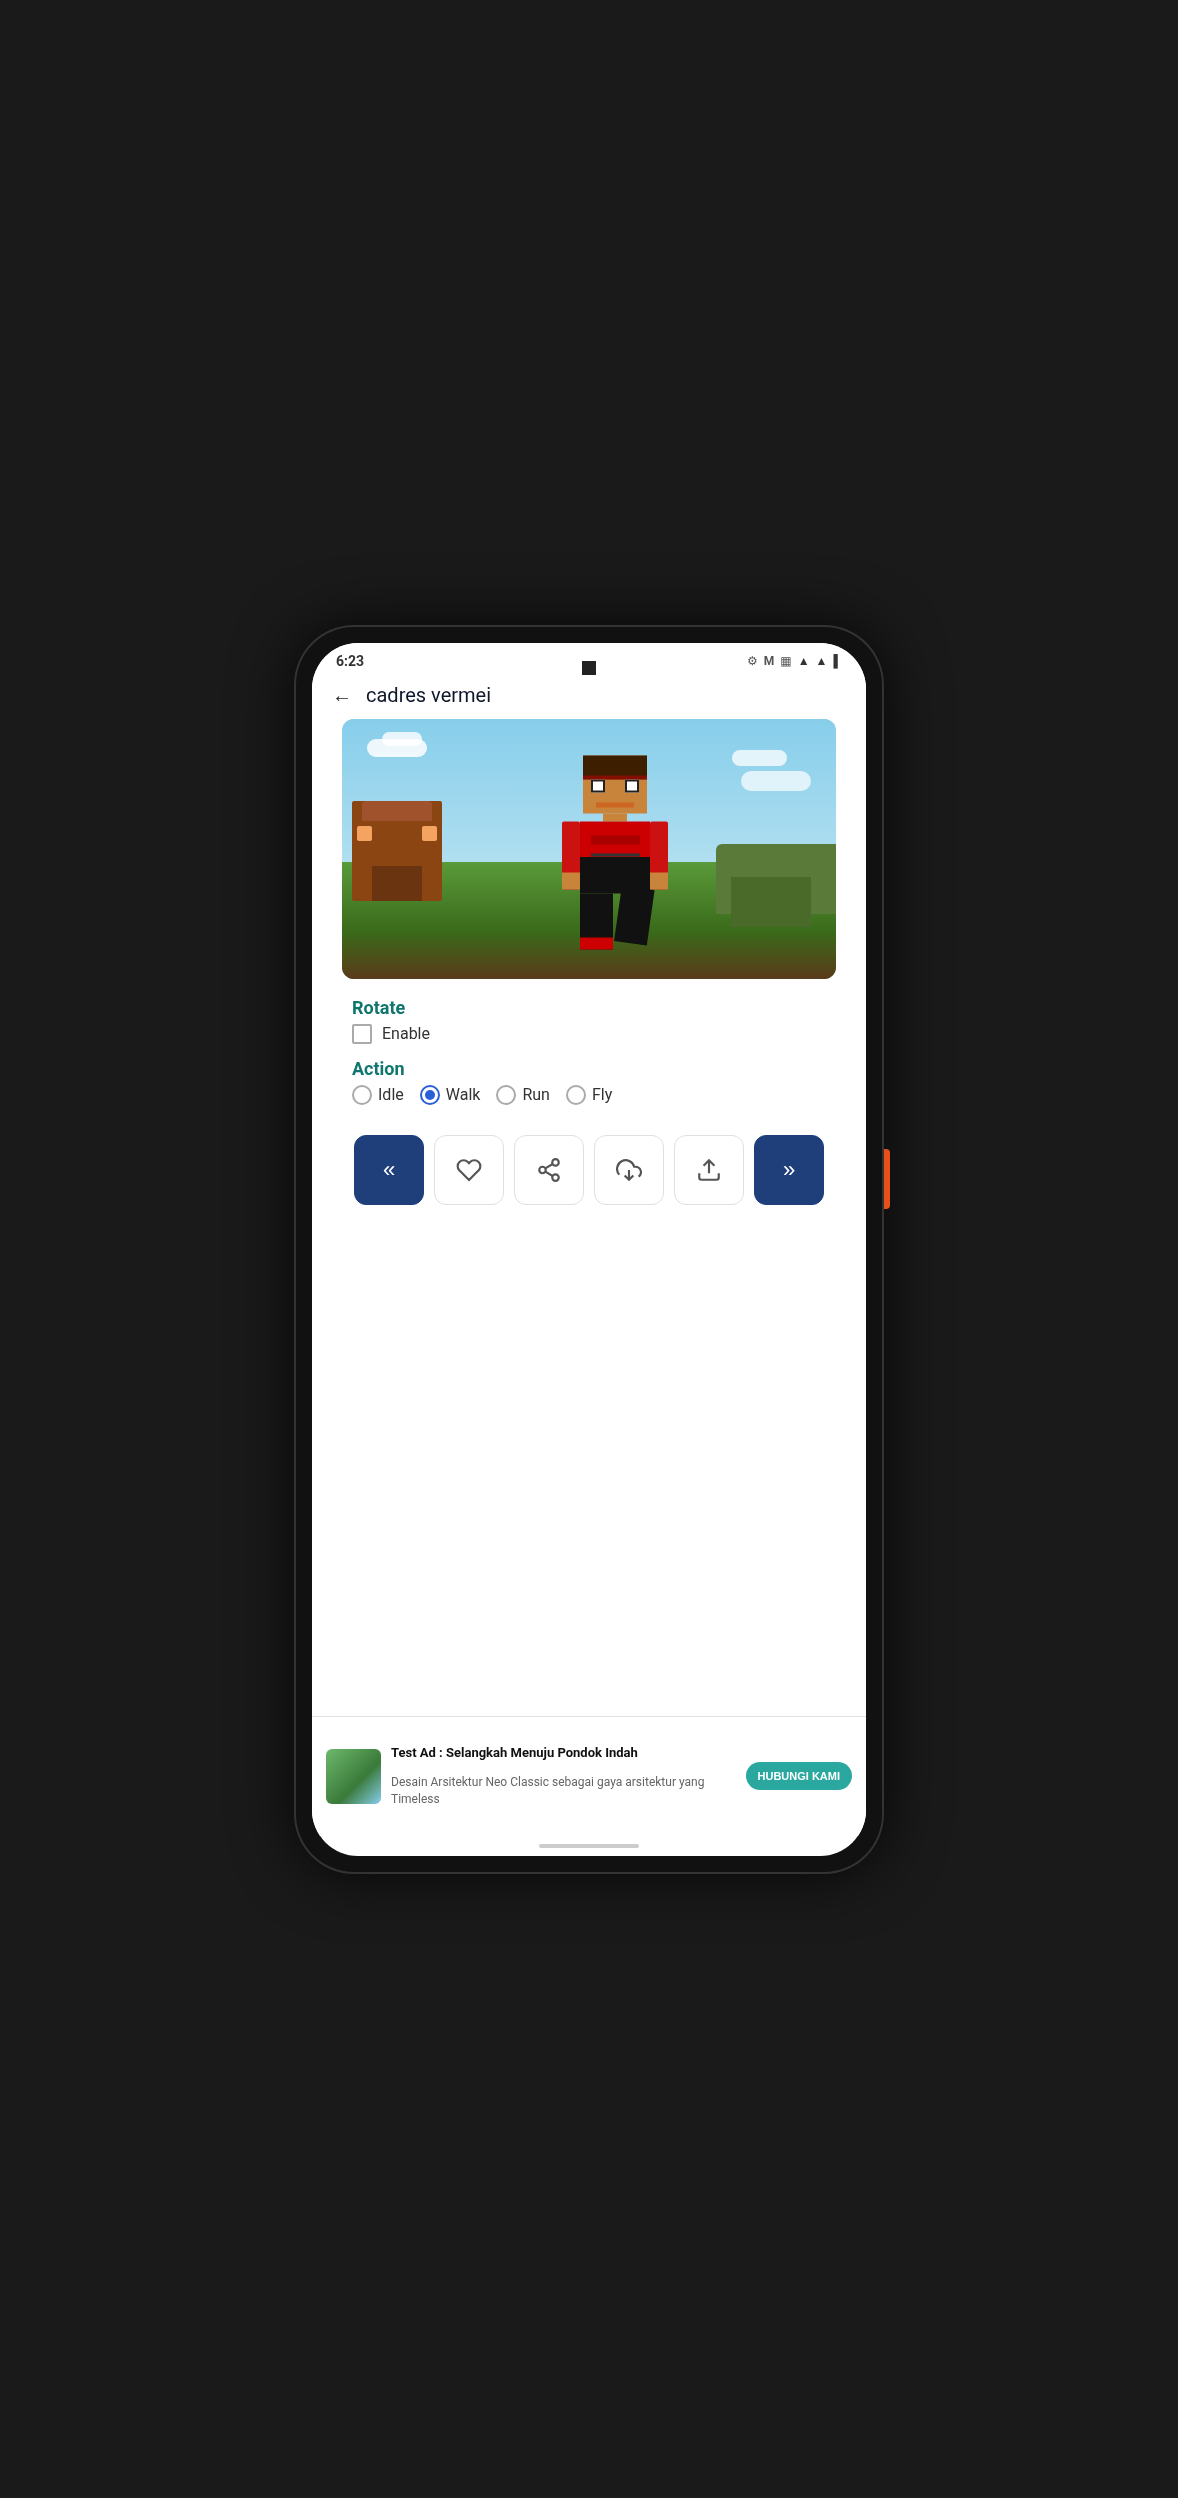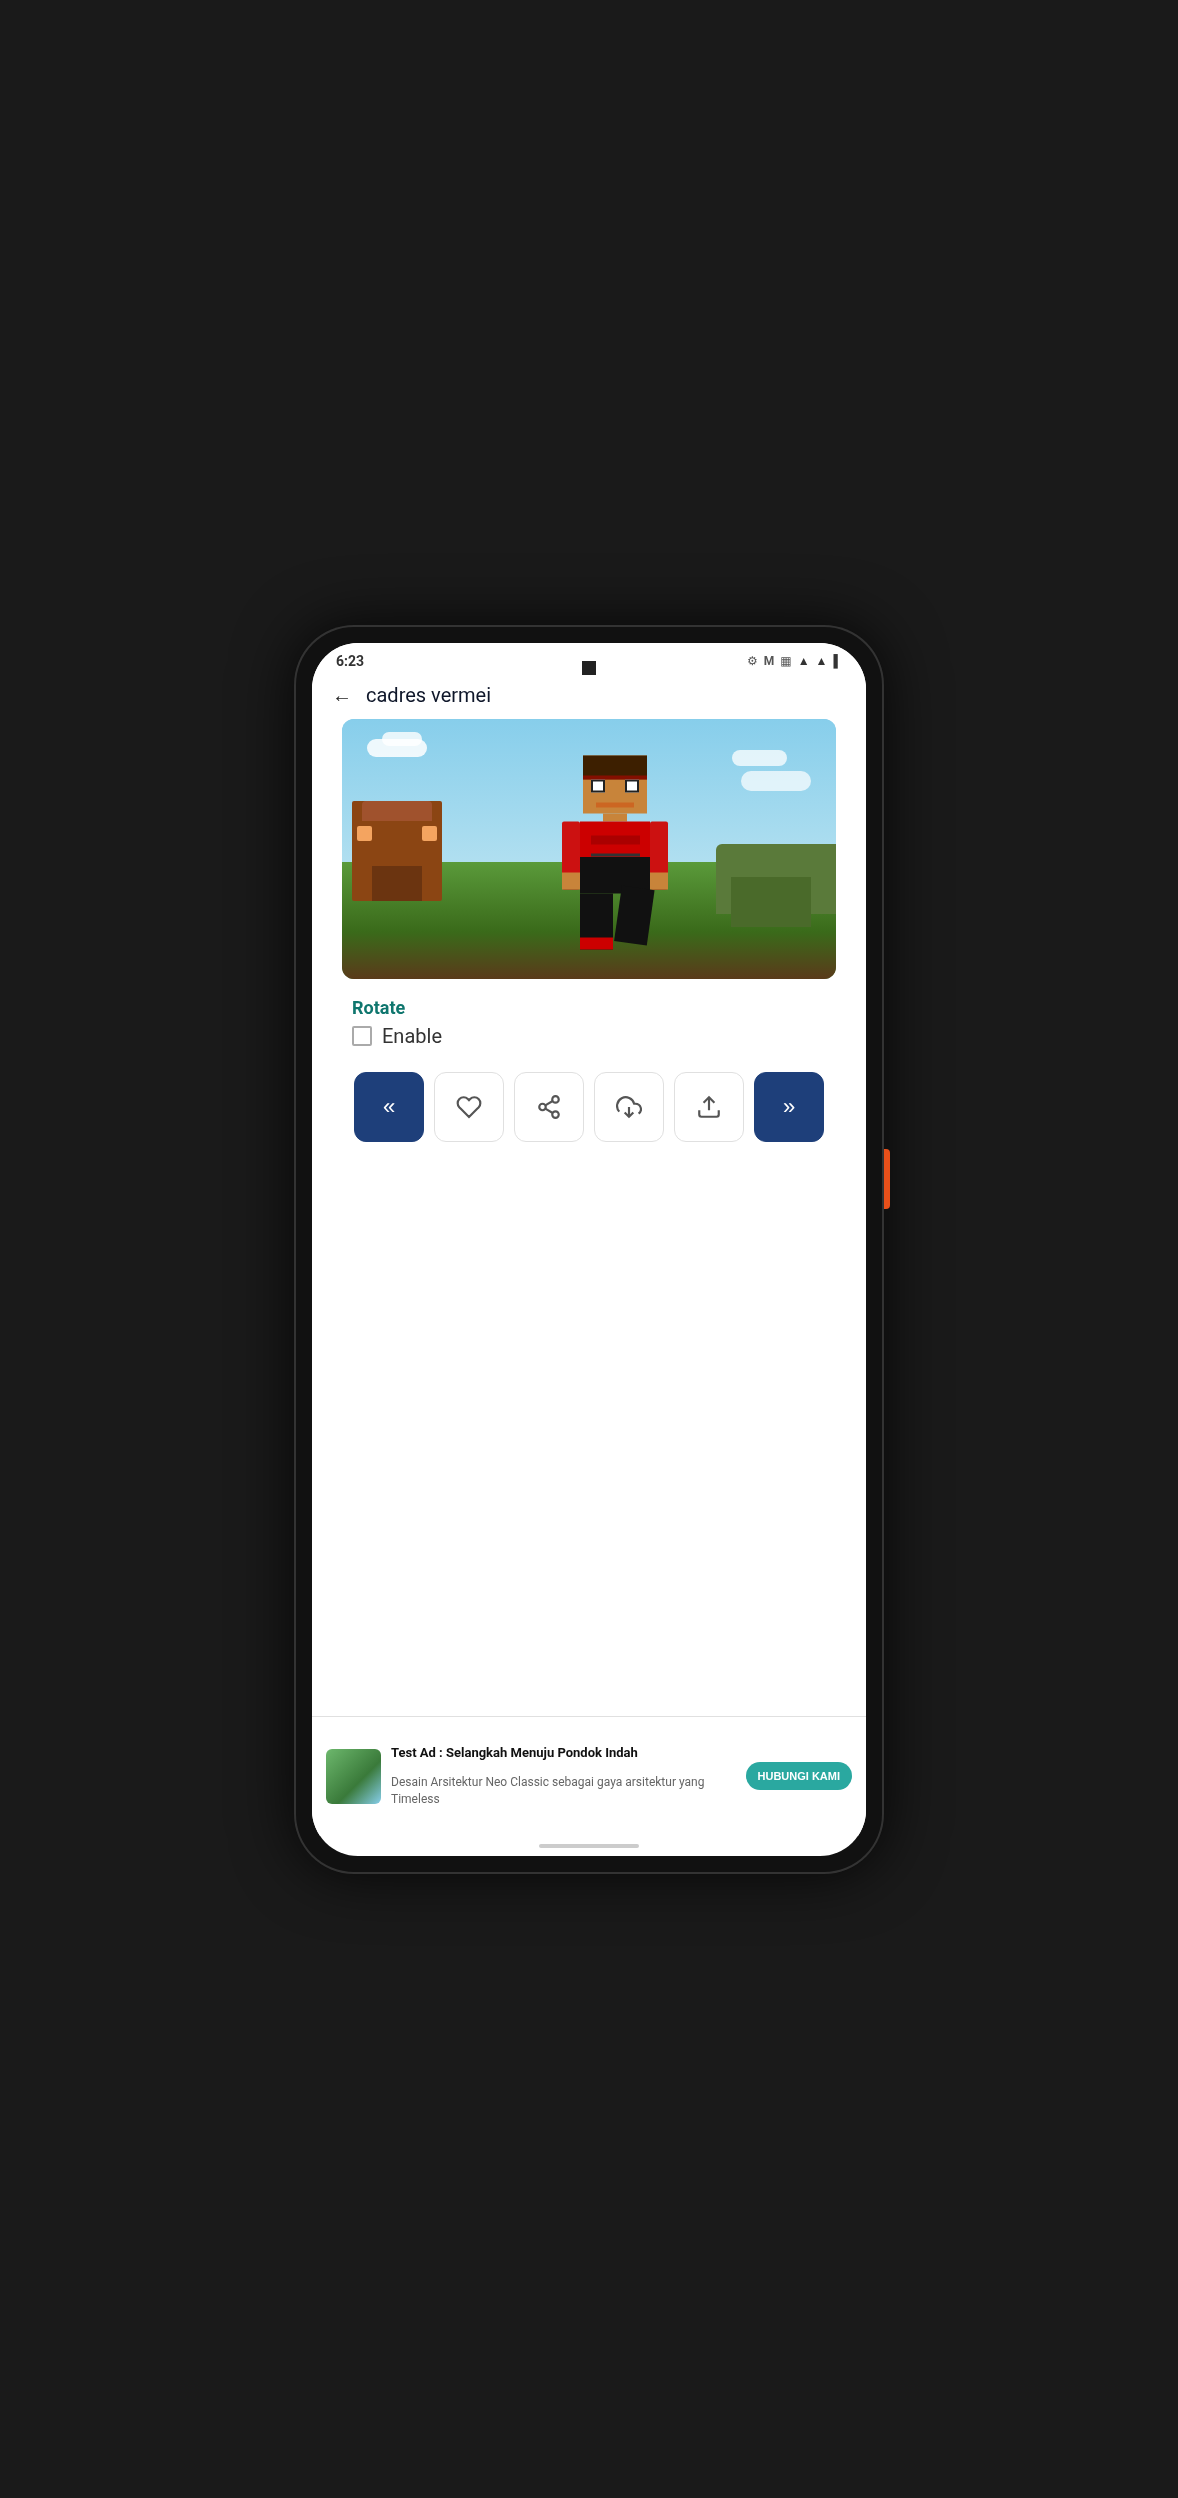--- a/index.html
+++ b/index.html
@@ -146,21 +146,21 @@
       width: 20px;
       height: 20px;
       border: 2px solid #aaa;
       border-radius: 2px;
       background: #fff;
       cursor: pointer;
       flex-shrink: 0;
     }
 
     .checkbox-label {
-      font-size: 20px;
+      font-size: 16px;
       color: #333;
     }
 
     .action-section {
       margin-bottom: 20px;
     }
 
     .action-options {
       display: flex;
       align-items: center;
@@ -420,20 +420,48 @@
         </div>
       </div>
 
       <div class="controls-section">
         <div class="section-label">Rotate</div>
         <div class="rotate-row">
           <div class="checkbox-box"></div>
           <span class="checkbox-label">Enable</span>
         </div>
 
+        <div class="action-section">
+          <div class="section-label">Action</div>
+          <div class="action-options">
+
+            <div class="radio-option">
+              <div class="radio-circle"></div>
+              <span class="radio-text">Idle</span>
+            </div>
+
+            <div class="radio-option">
+              <div class="radio-circle selected">
+                <div class="radio-inner"></div>
+              </div>
+              <span class="radio-text">Walk</span>
+            </div>
+
+            <div class="radio-option">
+              <div class="radio-circle"></div>
+              <span class="radio-text">Run</span>
+            </div>
+
+            <div class="radio-option">
+              <div class="radio-circle"></div>
+              <span class="radio-text">Fly</span>
+            </div>
+
+          </div>
+        </div>
       </div>
 
       <div class="action-buttons">
 
         <button class="action-btn primary">
           <span>«</span>
         </button>
 
         <button class="action-btn">
           <svg viewBox="0 0 24 24" fill="none" stroke="#555" stroke-width="2">

